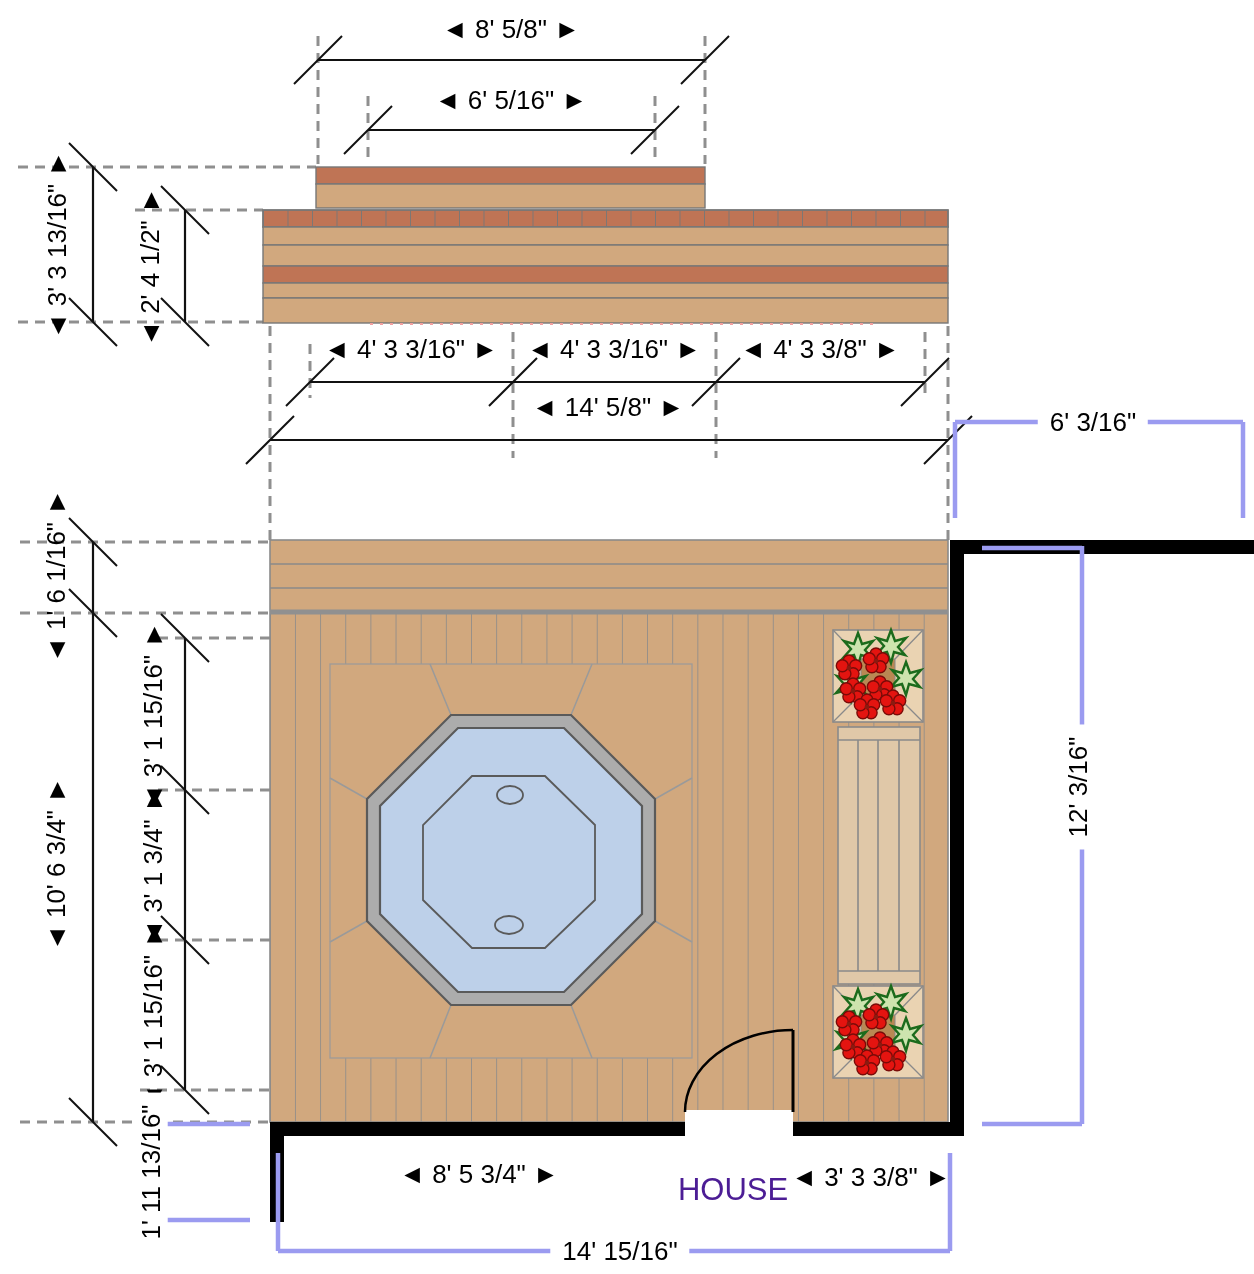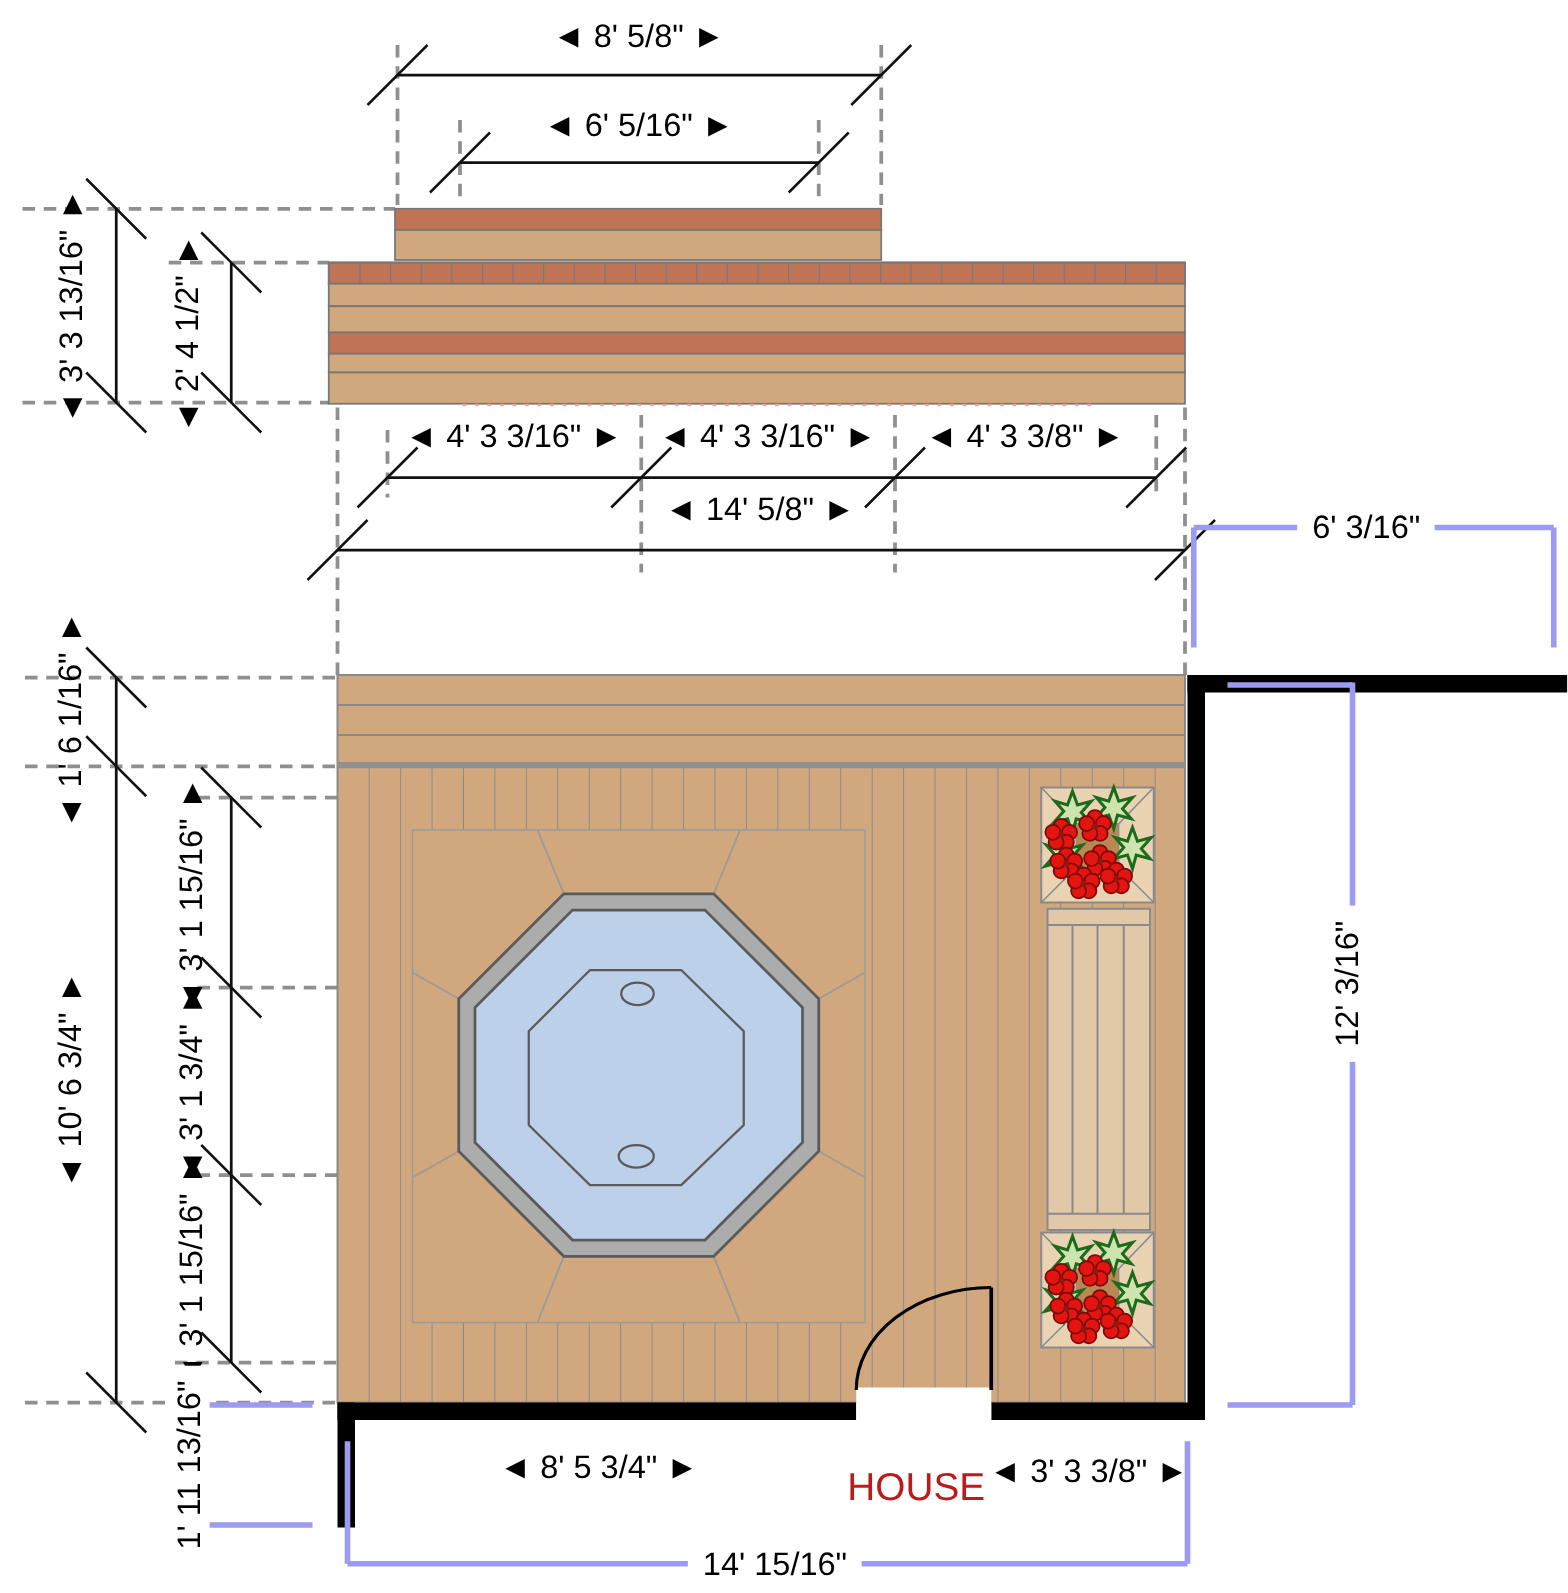--- a/index.html
+++ b/index.html
@@ -3,21 +3,21 @@
 <meta charset="utf-8">
 <style>
   html,body{margin:0;padding:0;background:#fff;}
   #stage{position:relative;width:1254px;height:1274px;background:#fff;overflow:hidden;
          font-family:"Liberation Sans",sans-serif;}
   #drawing{position:absolute;left:0;top:0;}
   .dim{position:absolute;font:26px/1.1 "Liberation Sans",sans-serif;color:#000;
        white-space:nowrap;transform:translate(-50%,-50%);z-index:6;}
   .dim.v{transform:translate(-50%,-50%) rotate(-90deg);}
   .dim.mask{background:#fff;padding:2px 12px;}
-  .houselbl{position:absolute;font:31px/1.1 "Liberation Sans",sans-serif;color:#b91c1c;
+  .houselbl{position:absolute;font:31px/1.1 "Liberation Sans",sans-serif;color:#4c1d95;
        white-space:nowrap;transform:translate(-50%,-50%);z-index:6;text-align:center;}
 </style>
 </head>
 <body>
 
 <div id="stage">
 
 <svg id="drawing" width="1254" height="1274" viewBox="0 0 1254 1274">
   <defs>
     <pattern id="boards" x="269.8" y="0" width="25.15" height="20" patternUnits="userSpaceOnUse">

